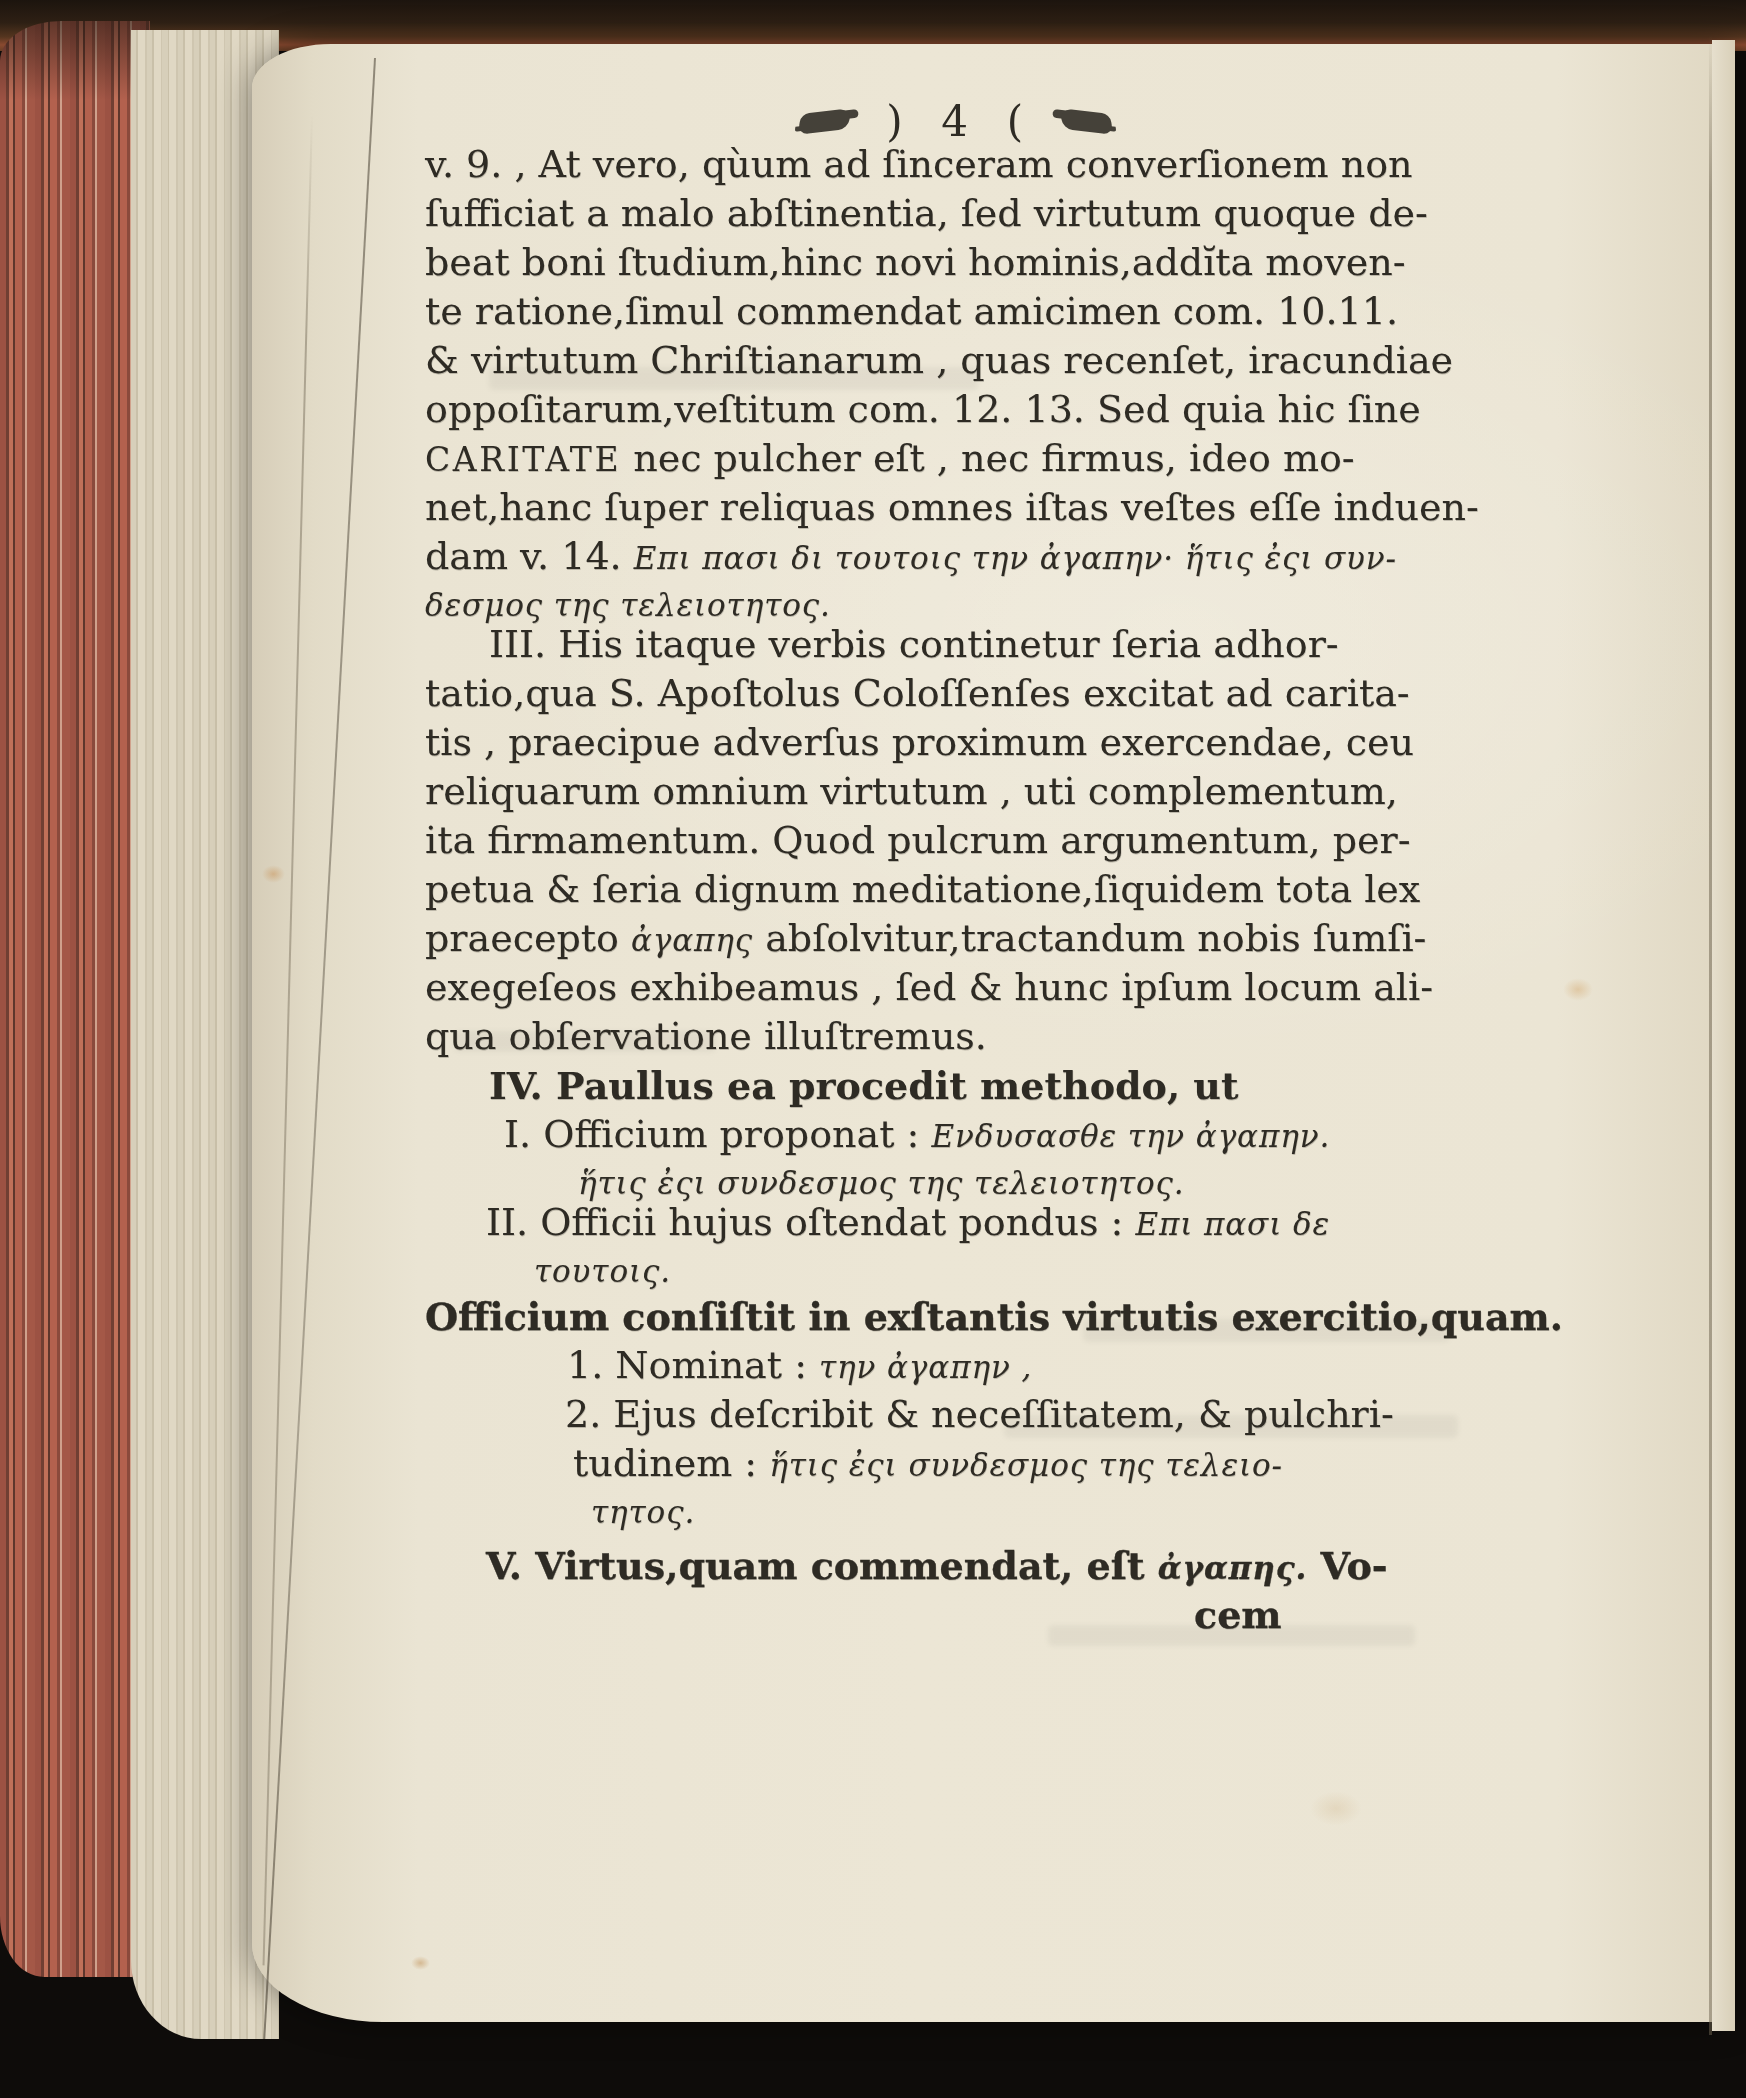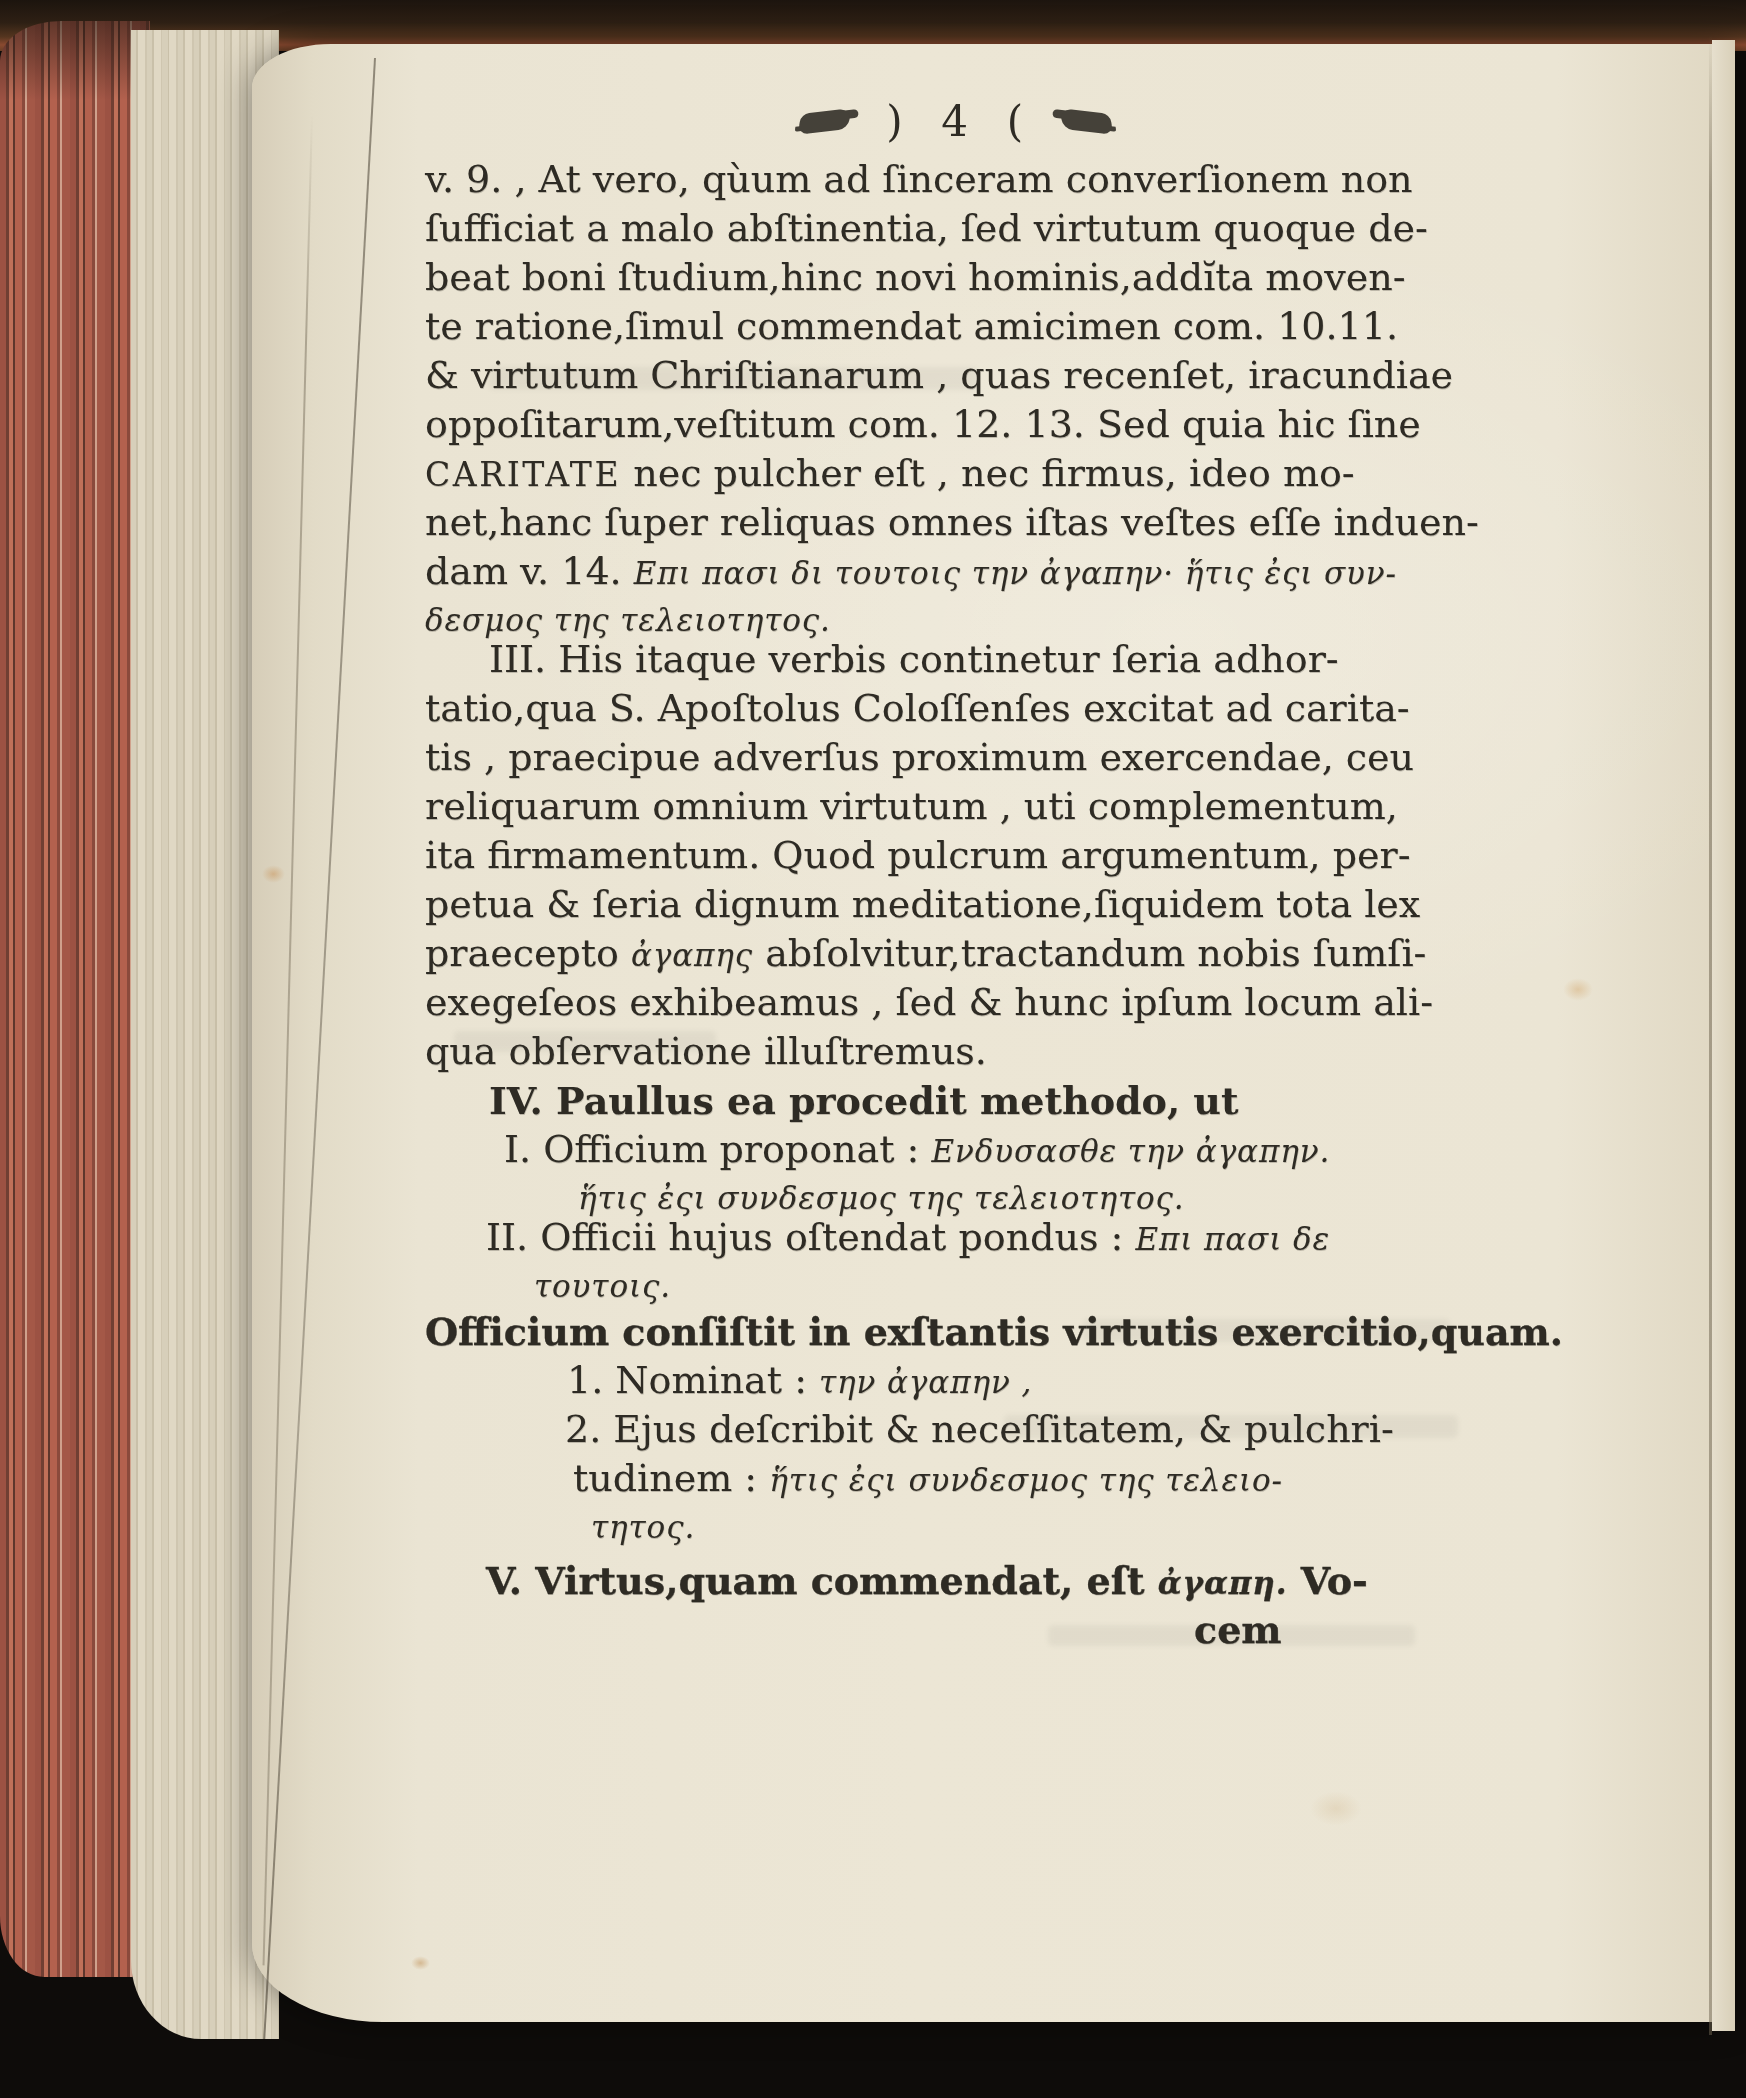--- a/index.html
+++ b/index.html
@@ -92,21 +92,21 @@
     display:inline-block; width:49px; height:21px; background:#2e2b24;
     border-radius:10.5px 15.7px 12.2px 14px;
     box-shadow:14px -4.4px 0 -6.1px #2e2b24, -11.4px 4.4px 0 -7.9px #2e2b24;
     opacity:.88;
   }
   .ornament.left{transform:skewX(-16deg) rotate(-7deg);}
   .ornament.right{transform:scaleX(-1) skewX(-16deg) rotate(-7deg);}
 
   
   .text-lines{
-    position:absolute; left:425px; top:155px; width:1061px;
+    position:absolute; left:425px; top:140px; width:1061px;
     color:#2e2b24;
   }
   .line{height:49px; white-space:nowrap;}
   .line.short{height:39px;}
   .line.bold{font-weight:bold; -webkit-text-stroke:0.3px #2e2b24;}
   .run-lat{font-size:38px; line-height:49px;}
   .run-caps{font-size:33px; letter-spacing:2.6px; line-height:49px;}
   .run-grk{font-size:31px; font-style:italic; line-height:49px; letter-spacing:0.9px;margin-top:19px;}
   .line, .run-lat, .run-caps, .run-grk{
     text-shadow:0.5px 0.5px 0 rgba(46,43,36,.25);
@@ -169,17 +169,17 @@
       <div class="line" style="margin-left: 64px; font-weight: bold;"><span class="run-lat">IV.    Paullus ea procedit methodo, ut</span></div>
       <div class="line" style="margin-left: 79px;"><span class="run-lat">I.   Officium proponat :  </span><span class="run-grk">Ενδυσασθε την ἀγαπην.</span></div>
       <div class="line short" style="margin-left: 153px;"><span class="run-grk">ἥτις ἐςι συνδεσμος της τελειοτητος.</span></div>
       <div class="line" style="margin-left: 61px;"><span class="run-lat">II.   Officii hujus oſtendat pondus  :  </span><span class="run-grk">Επι πασι δε</span></div>
       <div class="line short" style="margin-left: 109px;"><span class="run-grk">τουτοις.</span></div>
       <div class="line bold" style="margin-top: 6px;"><span class="run-lat">Officium conſiſtit in exſtantis virtutis exercitio,quam.</span></div>
       <div class="line" style="margin-left: 142px;"><span class="run-lat">1.    Nominat :  </span><span class="run-grk">την ἀγαπην ,</span></div>
       <div class="line" style="margin-left: 140px;"><span class="run-lat">2.    Ejus deſcribit &amp; neceſſitatem, &amp; pulchri-</span></div>
       <div class="line" style="margin-left: 148px;"><span class="run-lat">tudinem :  </span><span class="run-grk">ἥτις ἐςι συνδεσμος της τελειο-</span></div>
       <div class="line short" style="margin-left: 166px;"><span class="run-grk">τητος.</span></div>
-      <div class="line bold" style="margin-left: 61px; margin-top: 14px;"><span class="run-lat">V.    Virtus,quam commendat, eſt </span><span class="run-grk">ἀγαπη.</span><span class="run-lat">  Vo-</span></div>
+      <div class="line bold" style="margin-left: 61px; margin-top: 14px;"><span class="run-lat">V.    Virtus,quam commendat, eſt </span><span class="run-grk">ἀγαπης.</span><span class="run-lat">  Vo-</span></div>
       <div class="line bold" style="margin-left: 769px;"><span class="run-lat">cem</span></div>
     </div>
 </div>
 
 
 </body></html>

